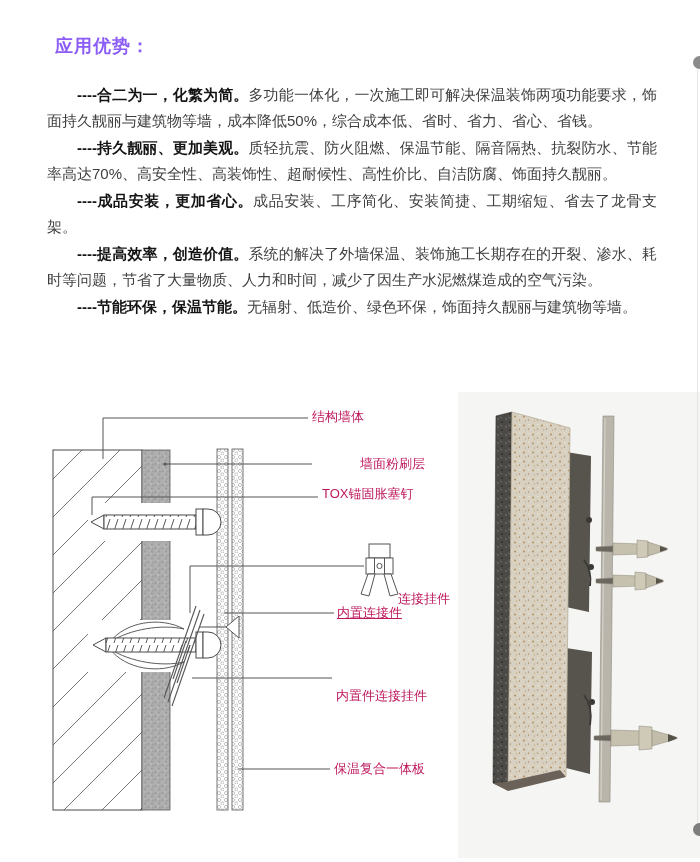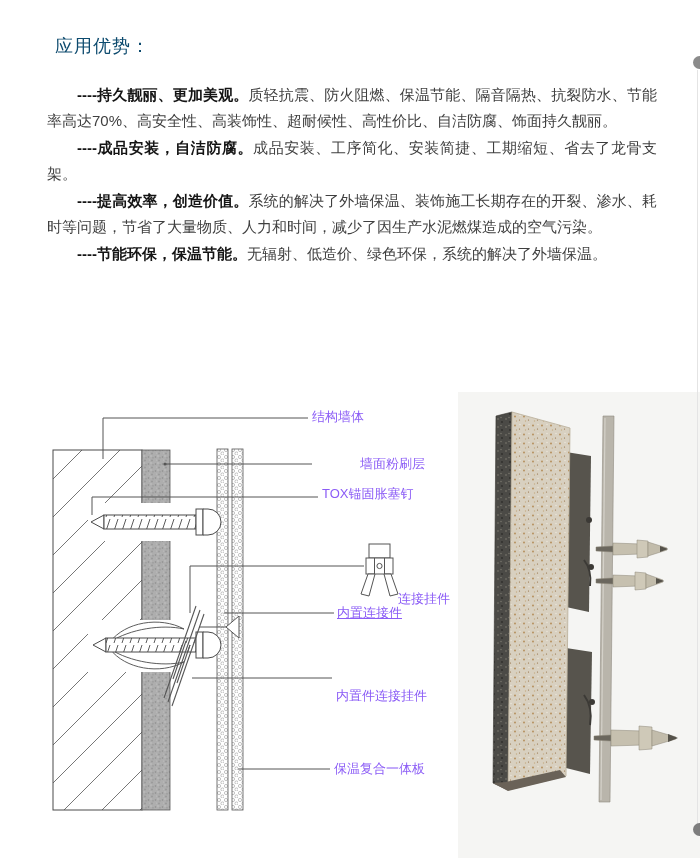--- a/index.html
+++ b/index.html
@@ -3,54 +3,55 @@
 <meta charset="utf-8">
 <style>
   html,body{margin:0;padding:0;}
   body{
     width:700px;height:862px;position:relative;overflow:hidden;
     background:#ffffff;
     font-family:"Liberation Sans","DejaVu Sans",sans-serif;
   }
   .page-title{
     position:absolute;left:55px;top:34px;
-    font-size:18px;font-weight:normal;color:#0c4a6e;letter-spacing:1px;
+    font-size:18px;font-weight:bold;color:#8b5cf6;letter-spacing:1px;
   }
   .content{
     position:absolute;left:47px;top:82px;width:610px;
     font-size:15px;line-height:26px;color:#3f3f3f;text-align:justify;
   }
   .content p{margin:0 0 1px 0;text-indent:2em;}
   .lead{font-weight:bold;color:#141414;}
   .fig-layer{position:absolute;left:0;top:0;width:700px;height:862px;}
   .diagram-label{
-    position:absolute;font-size:13px;color:#8b5cf6;white-space:nowrap;
+    position:absolute;font-size:13px;color:#be185d;white-space:nowrap;
     line-height:14px;
   }
   .edge-line{
     position:absolute;left:697px;top:70px;width:1px;height:758px;
     background:#e4e4e4;
   }
   .edge-dot{
     position:absolute;width:13px;height:13px;border-radius:50%;
     background:#8b8b8b;
   }
   .edge-dot.top{left:693px;top:56px;}
   .edge-dot.bottom{left:693px;top:823px;background:#7d7d7d;}
 </style>
 </head>
 <body>
 
 <div class="page-title">应用优势：</div>
 
 <div class="content">
+  <p><span class="lead">----合二为一，化繁为简。</span><span>多功能一体化，一次施工即可解决保温装饰两项功能要求，饰面持久靓丽与建筑物等墙，成本降低50%，综合成本低、省时、省力、省心、省钱。</span></p>
   <p><span class="lead">----持久靓丽、更加美观。</span><span>质轻抗震、防火阻燃、保温节能、隔音隔热、抗裂防水、节能率高达70%、高安全性、高装饰性、超耐候性、高性价比、自洁防腐、饰面持久靓丽。</span></p>
-  <p><span class="lead">----成品安装，自洁防腐。</span><span>成品安装、工序简化、安装简捷、工期缩短、省去了龙骨支架。</span></p>
+  <p><span class="lead">----成品安装，更加省心。</span><span>成品安装、工序简化、安装简捷、工期缩短、省去了龙骨支架。</span></p>
   <p><span class="lead">----提高效率，创造价值。</span><span>系统的解决了外墙保温、装饰施工长期存在的开裂、渗水、耗时等问题，节省了大量物质、人力和时间，减少了因生产水泥燃煤造成的空气污染。</span></p>
-  <p><span class="lead">----节能环保，保温节能。</span><span>无辐射、低造价、绿色环保，系统的解决了外墙保温。</span></p>
+  <p><span class="lead">----节能环保，保温节能。</span><span>无辐射、低造价、绿色环保，饰面持久靓丽与建筑物等墙。</span></p>
 </div>
 
 <svg class="fig-layer" viewBox="0 0 700 862" xmlns="http://www.w3.org/2000/svg">
   <defs>
     <pattern id="hatch" patternUnits="userSpaceOnUse" width="38" height="38">
       <path d="M-9.5,9.5 L9.5,-9.5 M0,38 L38,0 M28.5,47.5 L47.5,28.5" stroke="#777" stroke-width="1" fill="none"></path>
     </pattern>
     <pattern id="speckle" patternUnits="userSpaceOnUse" width="7" height="7">
       <rect width="7" height="7" fill="#aeaeae"></rect>
       <circle cx="1.5" cy="2" r="0.8" fill="#8d8d8d"></circle>

